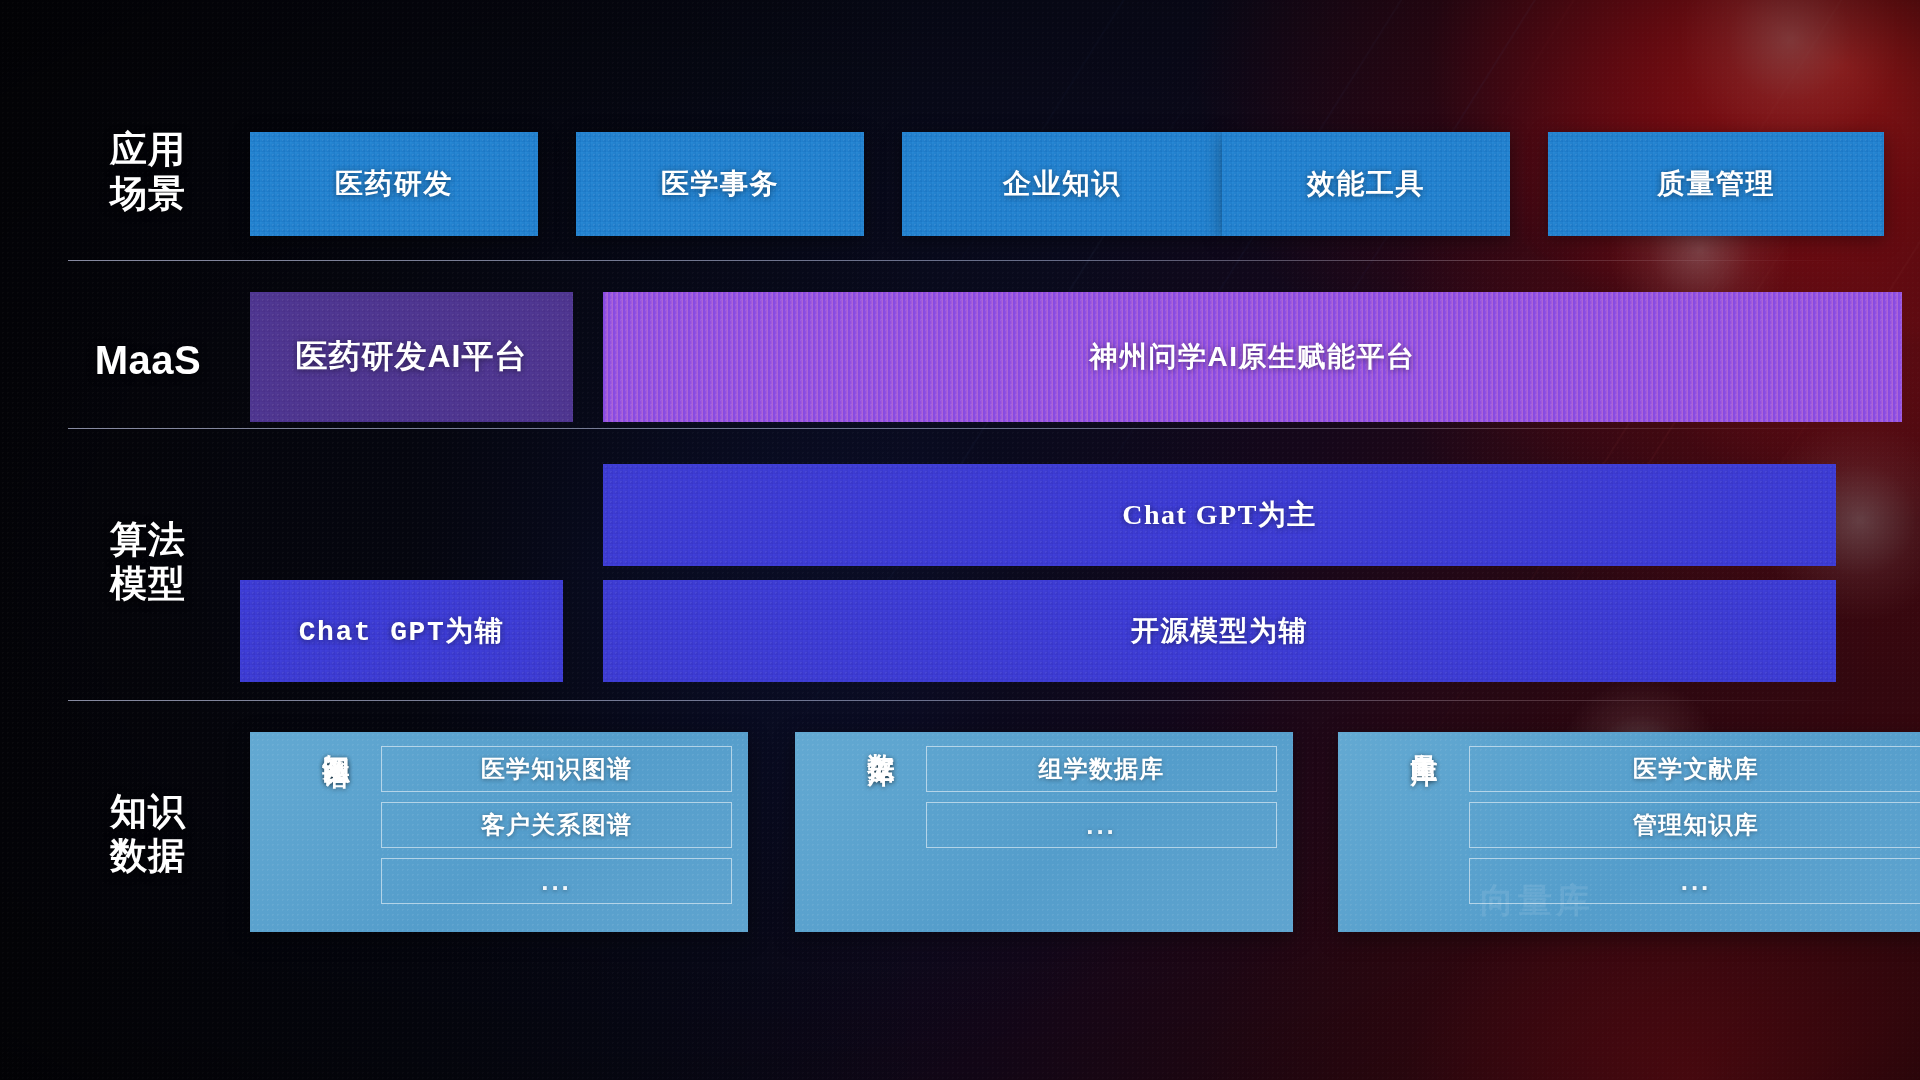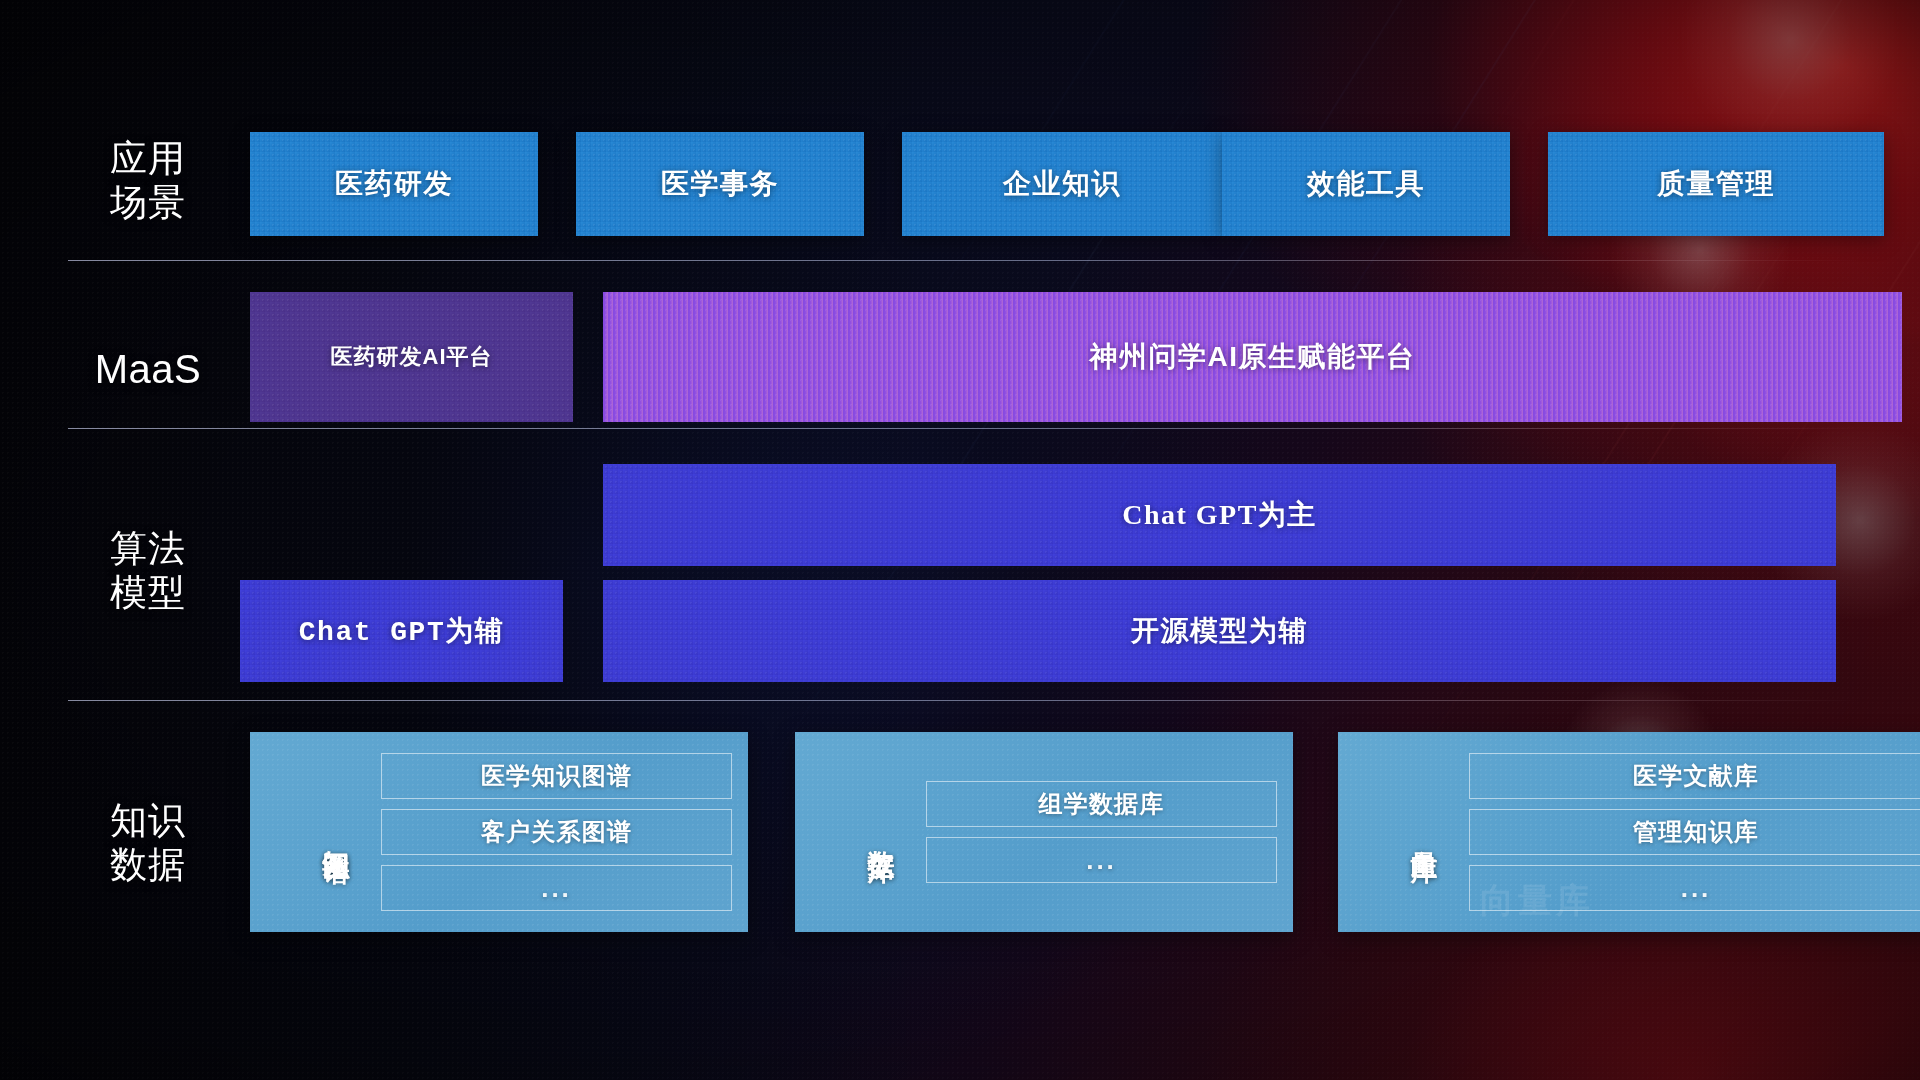--- a/index.html
+++ b/index.html
@@ -48,26 +48,25 @@
     background-size:5px 5px; opacity:.55;
   }
 
   
   #stage { position:relative; z-index:2; width:1920px; height:1080px; padding:0; }
 
   .rail-label {
     position:absolute;
     width:160px;
     color:#fff;
-    font-weight:normal;
+    font-weight:bold;
     text-align:center;
     line-height:1.18;
     letter-spacing:1px;
     text-shadow:0 2px 10px rgba(0,0,0,.8);
-    margin-top:9px;
   }
   .rail-label.cn { font-size:37px; }
   .rail-label.en { font-size:40px; letter-spacing:.5px; }
 
   .divider {
     position:absolute; left:68px; right:60px; height:1px;
     background:linear-gradient(90deg, rgba(190,195,225,.70) 0%, rgba(180,190,225,.55) 55%, rgba(200,170,180,.30) 80%, rgba(255,255,255,0) 100%);
   }
 
   .card {
@@ -84,21 +83,21 @@
     height:104px; font-size:28px; letter-spacing:1.5px;
     background-color:#1f7fcd;
     background-image:
       radial-gradient(rgba(255,255,255,.07) 1px, transparent 1px),
       linear-gradient(135deg,#2a8ad6 0%, #1b76c4 100%);
     box-shadow:0 4px 18px rgba(0,0,0,.35);
   }
 
   
   .card.maas-left {
-    height:130px; font-size:22px; letter-spacing:1px;
+    height:130px; font-size:32px; letter-spacing:1px;
     background-color:#4e3590;
     background-image:
       radial-gradient(rgba(255,255,255,.07) 1px, transparent 1px),
       linear-gradient(135deg,#513a95 0%, #4a3089 100%);
   }
   .card.maas-right {
     height:130px; font-size:28px; letter-spacing:1.5px;
     background-image:
       radial-gradient(rgba(255,255,255,.07) 1px, transparent 1px),
       linear-gradient(92deg,#8649e0 0%, #8a4ce2 38%, #9a55e0 62%, #a862d8 82%, #b06bd2 100%);
@@ -114,21 +113,21 @@
   }
 
   
   .kgroup {
     position:absolute; height:200px;
     background-color:#5ba3ce;
     background-image:
       radial-gradient(rgba(255,255,255,.07) 1px, transparent 1px),
       linear-gradient(140deg,#63a9d2 0%, #549dcb 55%, #5fa4cf 100%);
     background-size:5px 5px, auto;
-    display:flex; align-items:center;
+    display:flex; align-items:flex-start;
     box-shadow:0 6px 20px rgba(0,0,0,.35);
     padding-left:43px;
   }
   .kgroup .vlabel {
     width:74px; flex:0 0 74px;
     color:#fff; font-weight:bold; font-size:27px;
     letter-spacing:2px; line-height:1.26;
     text-align:center;
     writing-mode:vertical-rl; text-orientation:upright;
     display:flex; align-items:center; justify-content:center;

